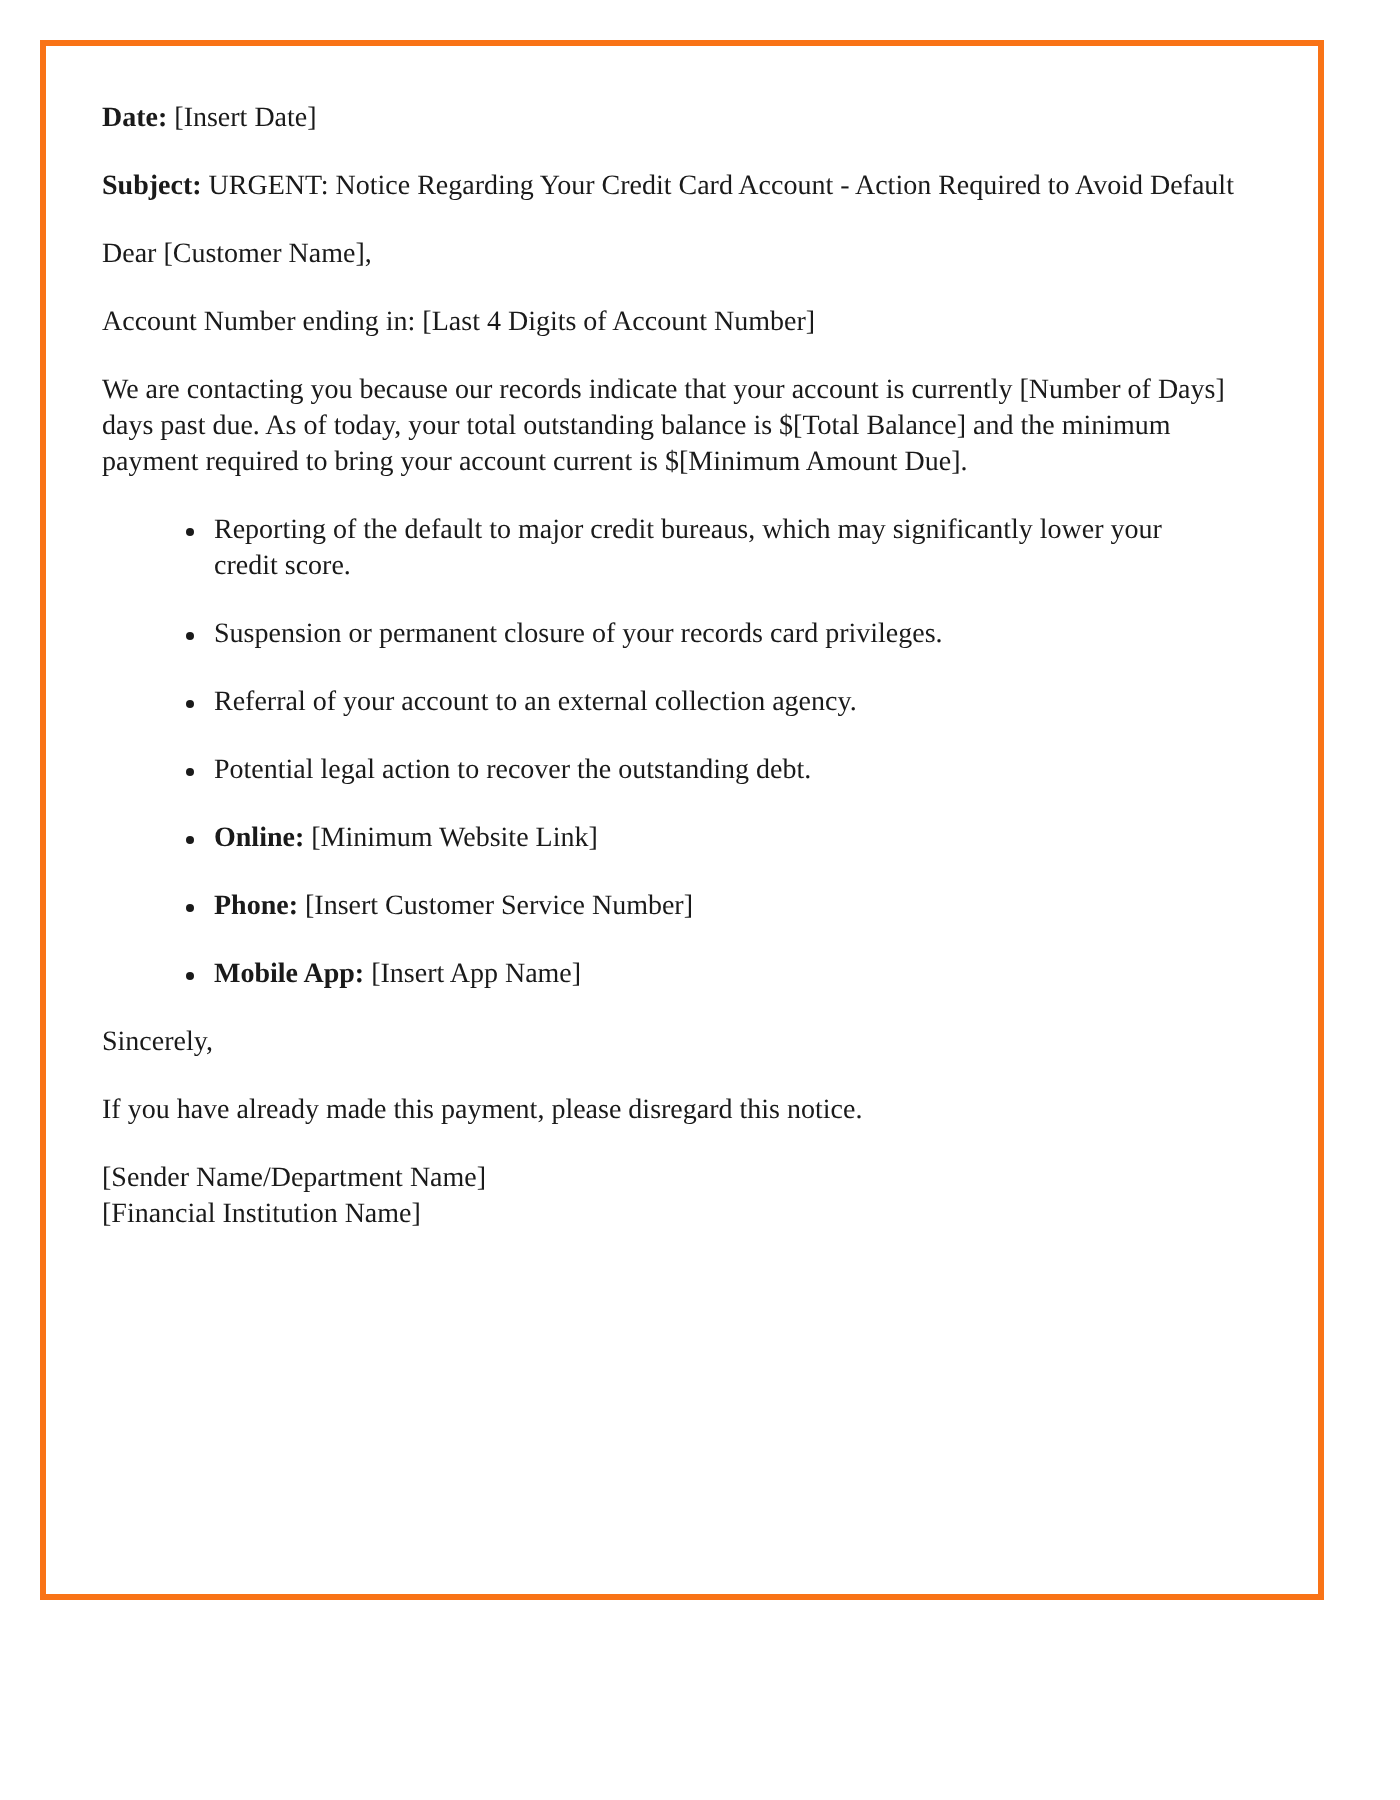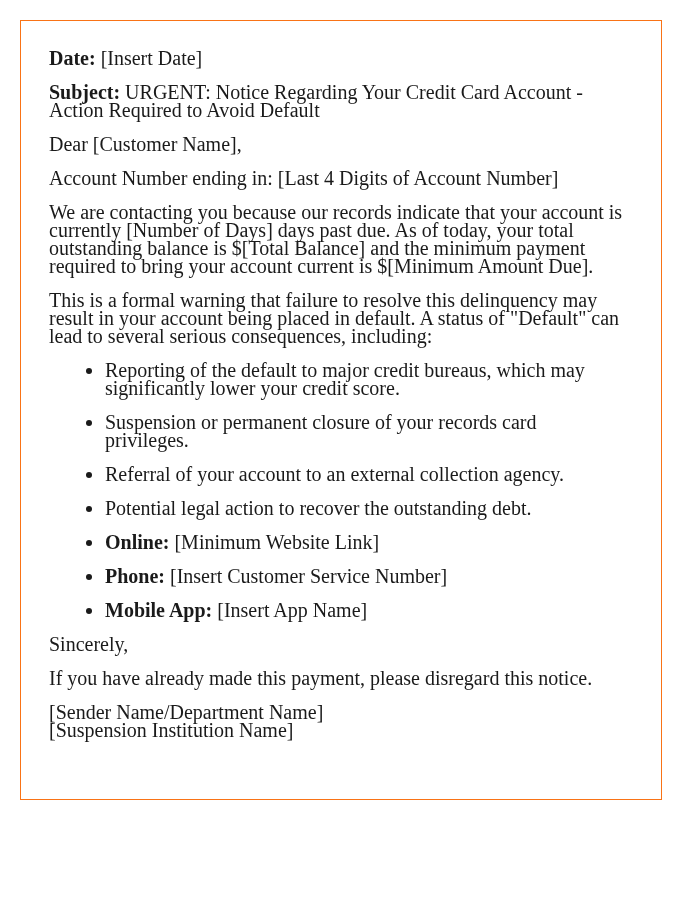--- a/index.html
+++ b/index.html
@@ -14,23 +14,23 @@
       font-family: "Liberation Serif", serif;
       color: #1a1a1a;
     }
     .letter {
       position: absolute;
       left: 20px;
       top: 20px;
       width: 642px;
       height: 780px;
       box-sizing: border-box;
-      border: 1px solid #f97316;
+      border: 3px solid #f97316;
       padding: 28px 28px 20px 28px;
-      font-size: 20px;
+      font-size: 14px;
       line-height: 18px;
     }
     .letter p {
       margin: 0 0 16px 0;
     }
     .letter ul {
       margin: 0 0 16px 0;
       padding-left: 40px;
     }
     .letter li {
@@ -54,21 +54,20 @@
     <b>Subject:</b> 
     <span>URGENT: Notice Regarding Your Credit Card Account - Action Required to Avoid Default</span>
   </p>
 
   <p>Dear [Customer Name],</p>
 
   <p>Account Number ending in: [Last 4 Digits of Account Number]</p>
 
   <p>We are contacting you because our records indicate that your account is currently [Number of Days] days past due. As of today, your total outstanding balance is $[Total Balance] and the minimum payment required to bring your account current is $[Minimum Amount Due].</p>
 
-  <p>This is a formal warning that failure to resolve this delinquency may result in your account being placed in default. A status of "Default" can lead to several serious consequences, including:</p>
 
   <ul>
     <li>Reporting of the default to major credit bureaus, which may significantly lower your credit score.</li>
     <li>Suspension or permanent closure of your records card privileges.</li>
     <li>Referral of your account to an external collection agency.</li>
     <li>Potential legal action to recover the outstanding debt.</li>
   </ul>
 
 
   <ul>
@@ -86,15 +85,15 @@
     </li>
   </ul>
 
 
   <p>Sincerely,</p>
 
   <p>If you have already made this payment, please disregard this notice.</p>
 
   <div class="sig">
     <p>[Sender Name/Department Name]</p>
-    <p>[Suspension Institution Name]</p>
+    <p>[Financial Institution Name]</p>
   </div>
 </div>
 
 </body></html>

